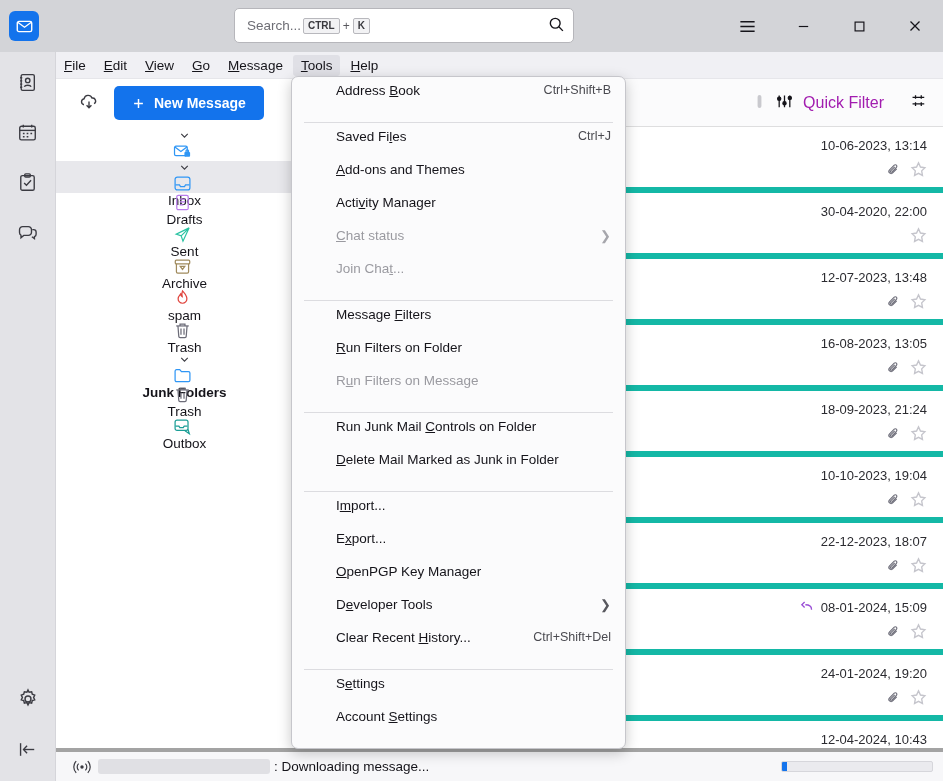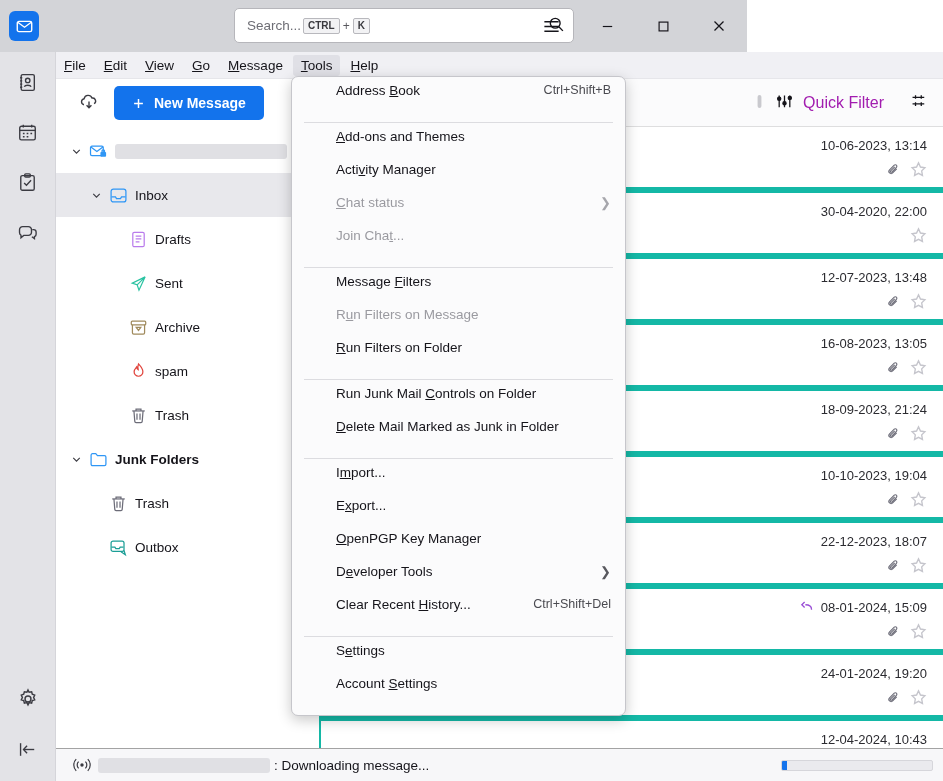--- a/index.html
+++ b/index.html
@@ -10,21 +10,21 @@
     font-size: 13px;
     color: #15141a;
     background: #ffffff;
   }
   * { box-sizing: border-box; }
 
   #app { position: relative; width: 943px; height: 781px; }
 
   
   .titlebar {
-    position: absolute; top: 0; left: 0; width: 747px; height: 52px;
+    position: absolute; top: 0; left: 0; width: 943px; height: 52px;
     background: #d3d4d8;
     display: flex; align-items: center;
   }
   .app-icon {
     width: 30px; height: 30px; margin-left: 9px;
     background: #1373ec; border-radius: 6px;
     display: flex; align-items: center; justify-content: center;
   }
   .searchwrap { position: absolute; left: 234px; top: 8px; width: 340px; height: 35px; }
   .searchbox {
@@ -78,22 +78,22 @@
   }
   .fp-toolbar { height: 48px; display: flex; align-items: center; padding-left: 18px; }
   .cloud-btn { width: 30px; height: 30px; display: flex; align-items: center; justify-content: center; }
   .newmsg-btn {
     margin-left: 10px; height: 34px; background: #1373ec; color: #fff;
     border-radius: 5px; display: flex; align-items: center;
     padding: 0 18px; font-size: 14px; font-weight: 600; gap: 9px;
   }
   .tree { padding-top: 2px; }
   .trow {
-    height: 44px; display: flex; align-items: center; padding-right: 6px;
-    font-size: 13.5px; white-space: nowrap;
+    height: 32px; display: flex; align-items: center; padding-right: 6px;
+    font-size: 13.5px; white-space: nowrap; flex-direction: column;
   }
   .trow.selected { background: #e8e8ec; }
   .twisty { width: 20px; display: flex; align-items: center; justify-content: center; }
   .ficon { width: 24px; display: flex; align-items: center; justify-content: center; margin-right: 5px; }
   .redact { background: #e0e0e4; border-radius: 3px; height: 15px; }
   .bold { font-weight: bold; }
 
   
   .msgpane {
     position: absolute; top: 79px; left: 321px; width: 622px; height: 669px;
@@ -109,21 +109,21 @@
     height: 66px; border-bottom: 6px solid #14b8a6; position: relative;
     padding: 7px 16px 0 14px;
   }
   .mr-top { display: flex; align-items: center; justify-content: flex-end; gap: 7px; height: 22px; }
   .mr-date { font-size: 13px; color: #2b2b30; }
   .mr-bot { display: flex; align-items: center; justify-content: flex-end; gap: 9px; height: 24px; margin-top: 3px; }
 
   
   .statusbar {
     position: absolute; bottom: 0; left: 56px; width: 887px; height: 33px;
-    background: #f7f7f9; border-top: 1px solid #a3a3a3;
+    background: #f7f7f9; border-top: 4px solid #a3a3a3;
     display: flex; align-items: center; padding: 0 10px;
   }
   .status-icon { width: 32px; display: flex; align-items: center; justify-content: center; }
   .status-text { font-size: 13.5px; color: #15141a; margin-left: 4px; }
   .progress-outer {
     margin-left: auto; width: 152px; height: 11px;
     background: #eaeaee; border: 1px solid #d6d6db; border-radius: 2px; overflow: hidden;
   }
   .progress-inner { height: 100%; background: #1373ec; }
 
@@ -564,42 +564,46 @@
     </div>
   </div>
 
   <div class="menupopup" id="toolsmenu">
       <div class="mi">
         <span>Address <u>B</u>ook</span>
         <span class="accel">Ctrl+Shift+B</span>
       </div>
       <div class="msep"></div>
       <div class="mi">
+        <span>Saved Fi<u>l</u>es</span>
+        <span class="accel">Ctrl+J</span>
+      </div>
+      <div class="mi">
         <span><u>A</u>dd-ons and Themes</span>
       </div>
       <div class="mi">
         <span>Acti<u>v</u>ity Manager</span>
       </div>
       <div class="mi disabled">
         <span><u>C</u>hat status</span>
         <span class="arrow">❯</span>
       </div>
       <div class="mi disabled">
         <span>Join Cha<u>t</u>...</span>
       </div>
       <div class="msep"></div>
       <div class="mi">
         <span>Message <u>F</u>ilters</span>
       </div>
+      <div class="mi">
+        <span><u>R</u>un Filters on Folder</span>
+      </div>
       <div class="mi disabled">
         <span>R<u>u</u>n Filters on Message</span>
       </div>
-      <div class="mi">
-        <span><u>R</u>un Filters on Folder</span>
-      </div>
       <div class="msep"></div>
       <div class="mi">
         <span>Run Junk Mail <u>C</u>ontrols on Folder</span>
       </div>
       <div class="mi">
         <span><u>D</u>elete Mail Marked as Junk in Folder</span>
       </div>
       <div class="msep"></div>
       <div class="mi">
         <span>I<u>m</u>port...</span>

